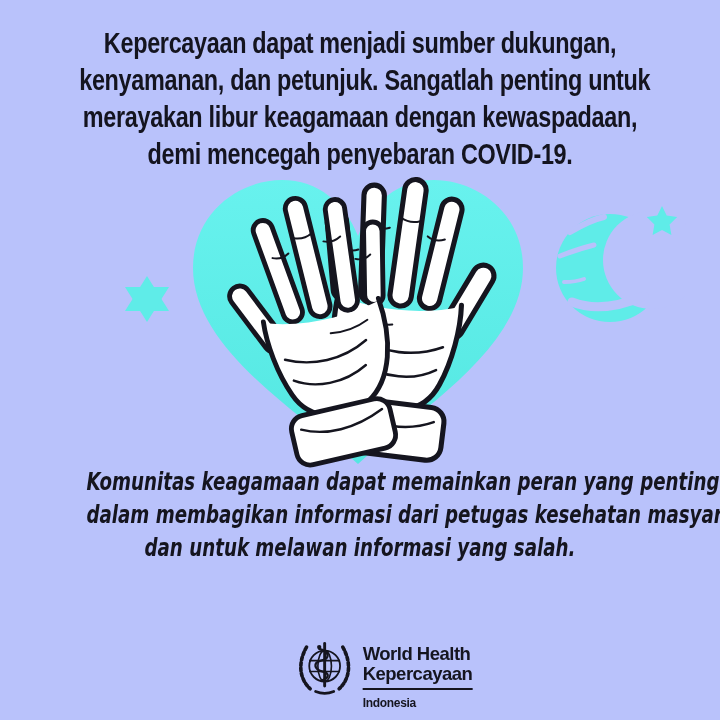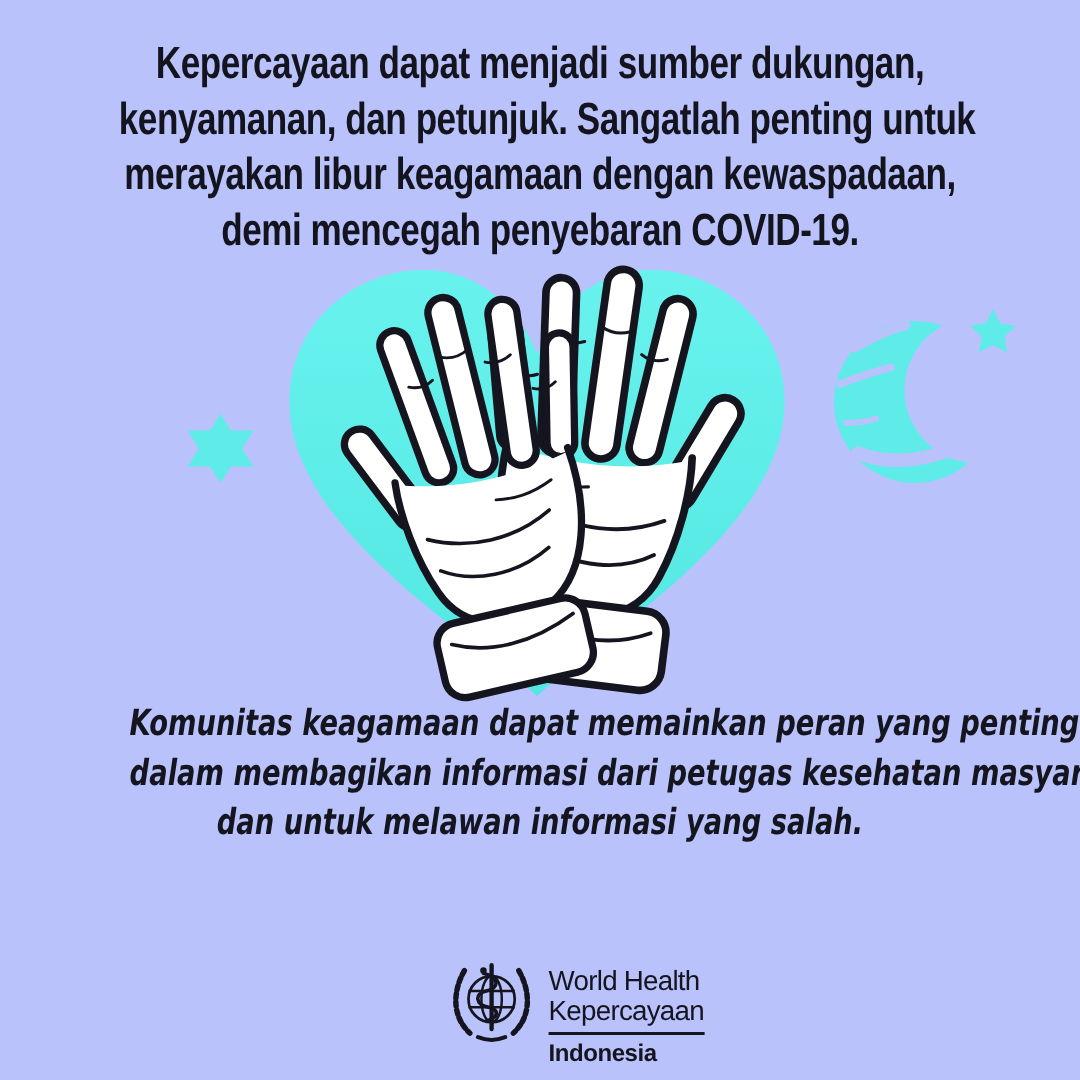--- a/index.html
+++ b/index.html
@@ -50,29 +50,29 @@
   }
   
   .who-logo{
     position:absolute;top:638px;left:50%;
     transform:translateX(-50%);
     display:flex;align-items:flex-start;gap:9px;
   }
   .who-text{padding-top:6px;}
   .who-org{
     font-family:"Liberation Sans",sans-serif;
-    font-weight:400;
+    font-weight:700;
     font-size:18.5px;line-height:20px;
     letter-spacing:-0.5px;
     color:#15151f;white-space:nowrap;
   }
   .who-divider{height:2px;background:#15151f;margin-top:4px;width:100%;}
   .who-country{
     font-family:"Liberation Sans",sans-serif;
-    font-weight:700;font-size:16px;line-height:18px;
+    font-weight:700;font-size:12px;line-height:18px;
     letter-spacing:-0.3px;
     color:#15151f;margin-top:4px;white-space:nowrap;
   }
 </style>
 </head>
 <body>
 
 <div class="canvas">
 
   <div class="headline">

